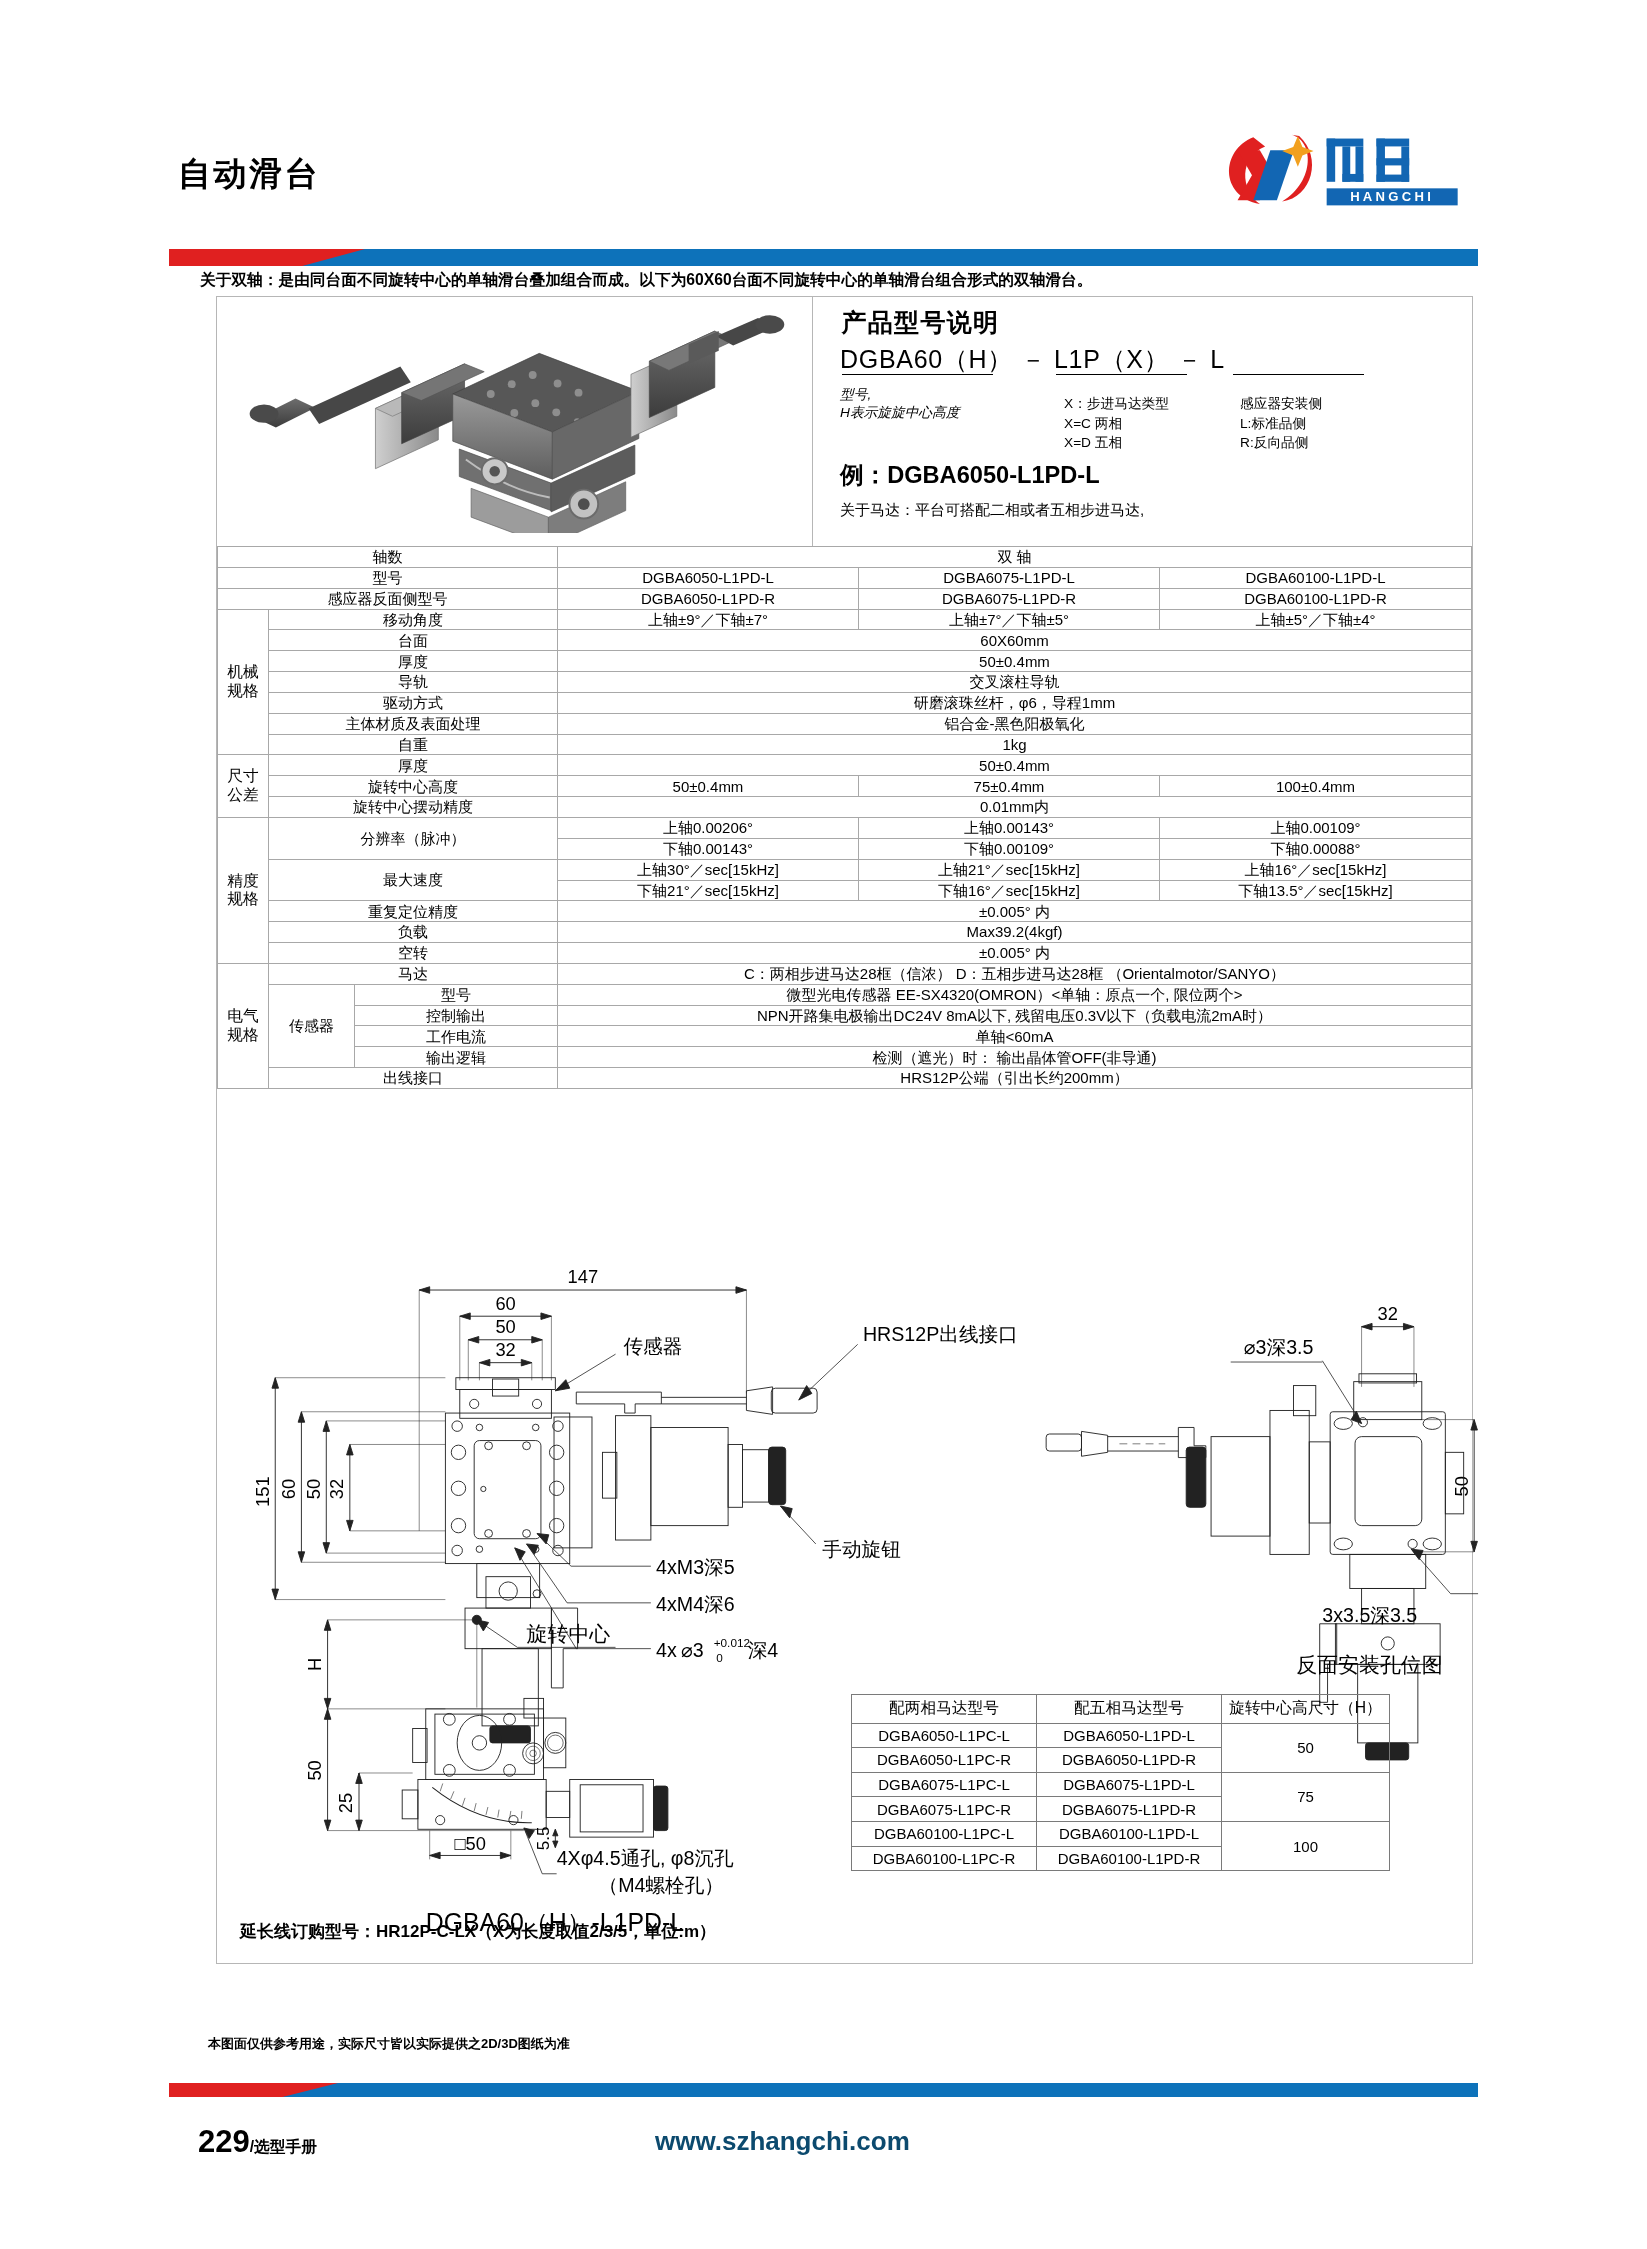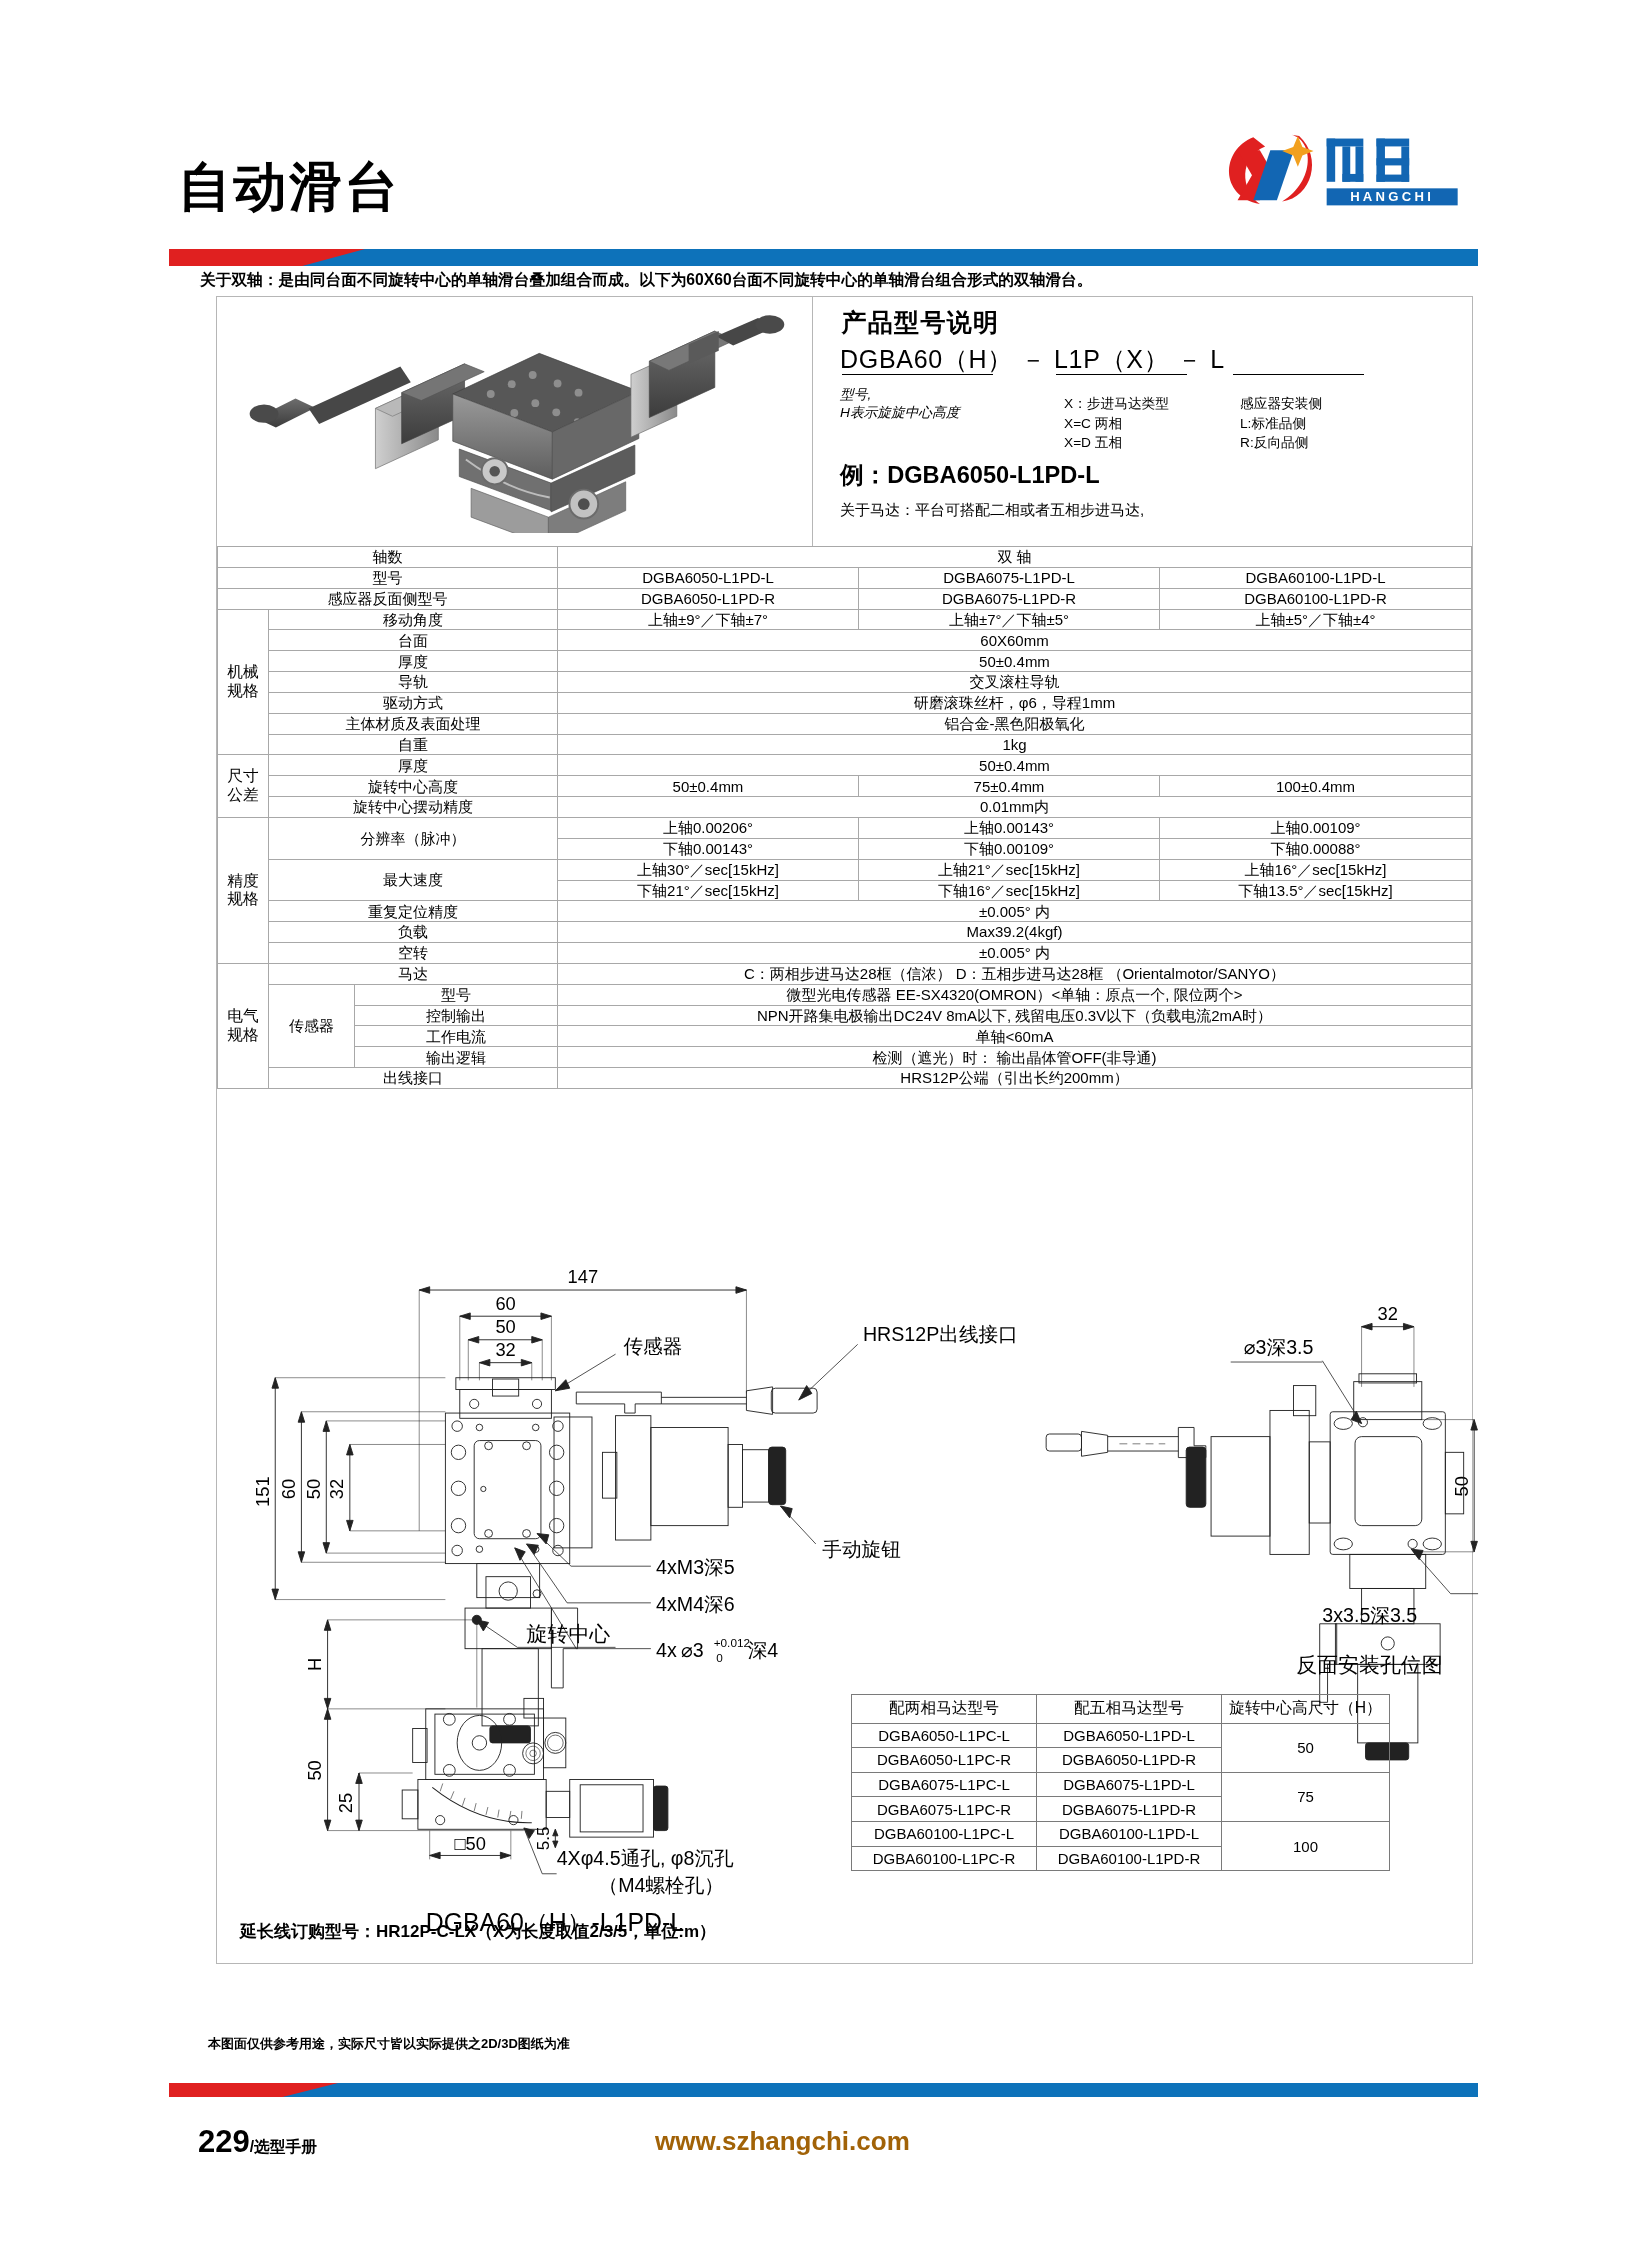--- a/index.html
+++ b/index.html
@@ -1,20 +1,20 @@
 <!DOCTYPE html>
 <html style="font-size:10.5px"><head>
 <meta charset="utf-8">
 <style>
   html,body{margin:0;padding:0;background:#fff;}
   body{font-family:"Liberation Sans","DejaVu Sans",sans-serif;color:#000;}
   .page{position:relative;width:1647px;height:2250px;background:#fff;overflow:hidden;}
 
   
-  .hdr-title{position:absolute;left:178px;top:152px;font-size:53px;font-weight:bold;letter-spacing:2.6px;}
+  .hdr-title{position:absolute;left:178px;top:152px;font-size:33px;font-weight:bold;letter-spacing:2.6px;}
   .logo{position:absolute;left:1214px;top:124px;width:262px;height:92px;}
   .logo svg{display:block;}
 
   .bar-top{position:absolute;left:169px;top:249px;width:1309px;height:17px;background:#0d72ba;}
   .bar-top-red{position:absolute;left:169px;top:249px;width:196px;height:17px;background:#e02020;
                clip-path:polygon(0 0,100% 0,68% 100%,0 100%);}
 
   .intro{position:absolute;left:200px;top:270px;font-size:15.7px;font-weight:bold;white-space:nowrap;}
 
   
@@ -62,21 +62,21 @@
   .notes .ind{padding-left:24px;display:block;}
 
   .disclaimer{position:absolute;left:208px;top:2035px;font-size:13px;font-weight:bold;}
 
   .bar-bot{position:absolute;left:169px;top:2083px;width:1309px;height:14.4px;background:#0d72ba;}
   .bar-bot-red{position:absolute;left:169px;top:2083px;width:169px;height:14.4px;background:#e02020;
                clip-path:polygon(0 0,100% 0,66% 100%,0 100%);}
 
   .pagenum{position:absolute;left:178px;top:2124px;font-size:31px;font-weight:bold;margin-left:20px;}
   .pagesub{font-size:15.7px;font-weight:bold;vertical-align:baseline;}
-  .weburl{position:absolute;left:655px;top:2126px;font-size:26px;font-weight:bold;color:#a16207;}
+  .weburl{position:absolute;left:655px;top:2126px;font-size:26px;font-weight:bold;color:#0c4a6e;}
 
   .nowrap{white-space:nowrap;}
 </style>
 </head>
 <body>
 
 <div class="page">
 
   <div class="hdr-title">自动滑台</div>
 

